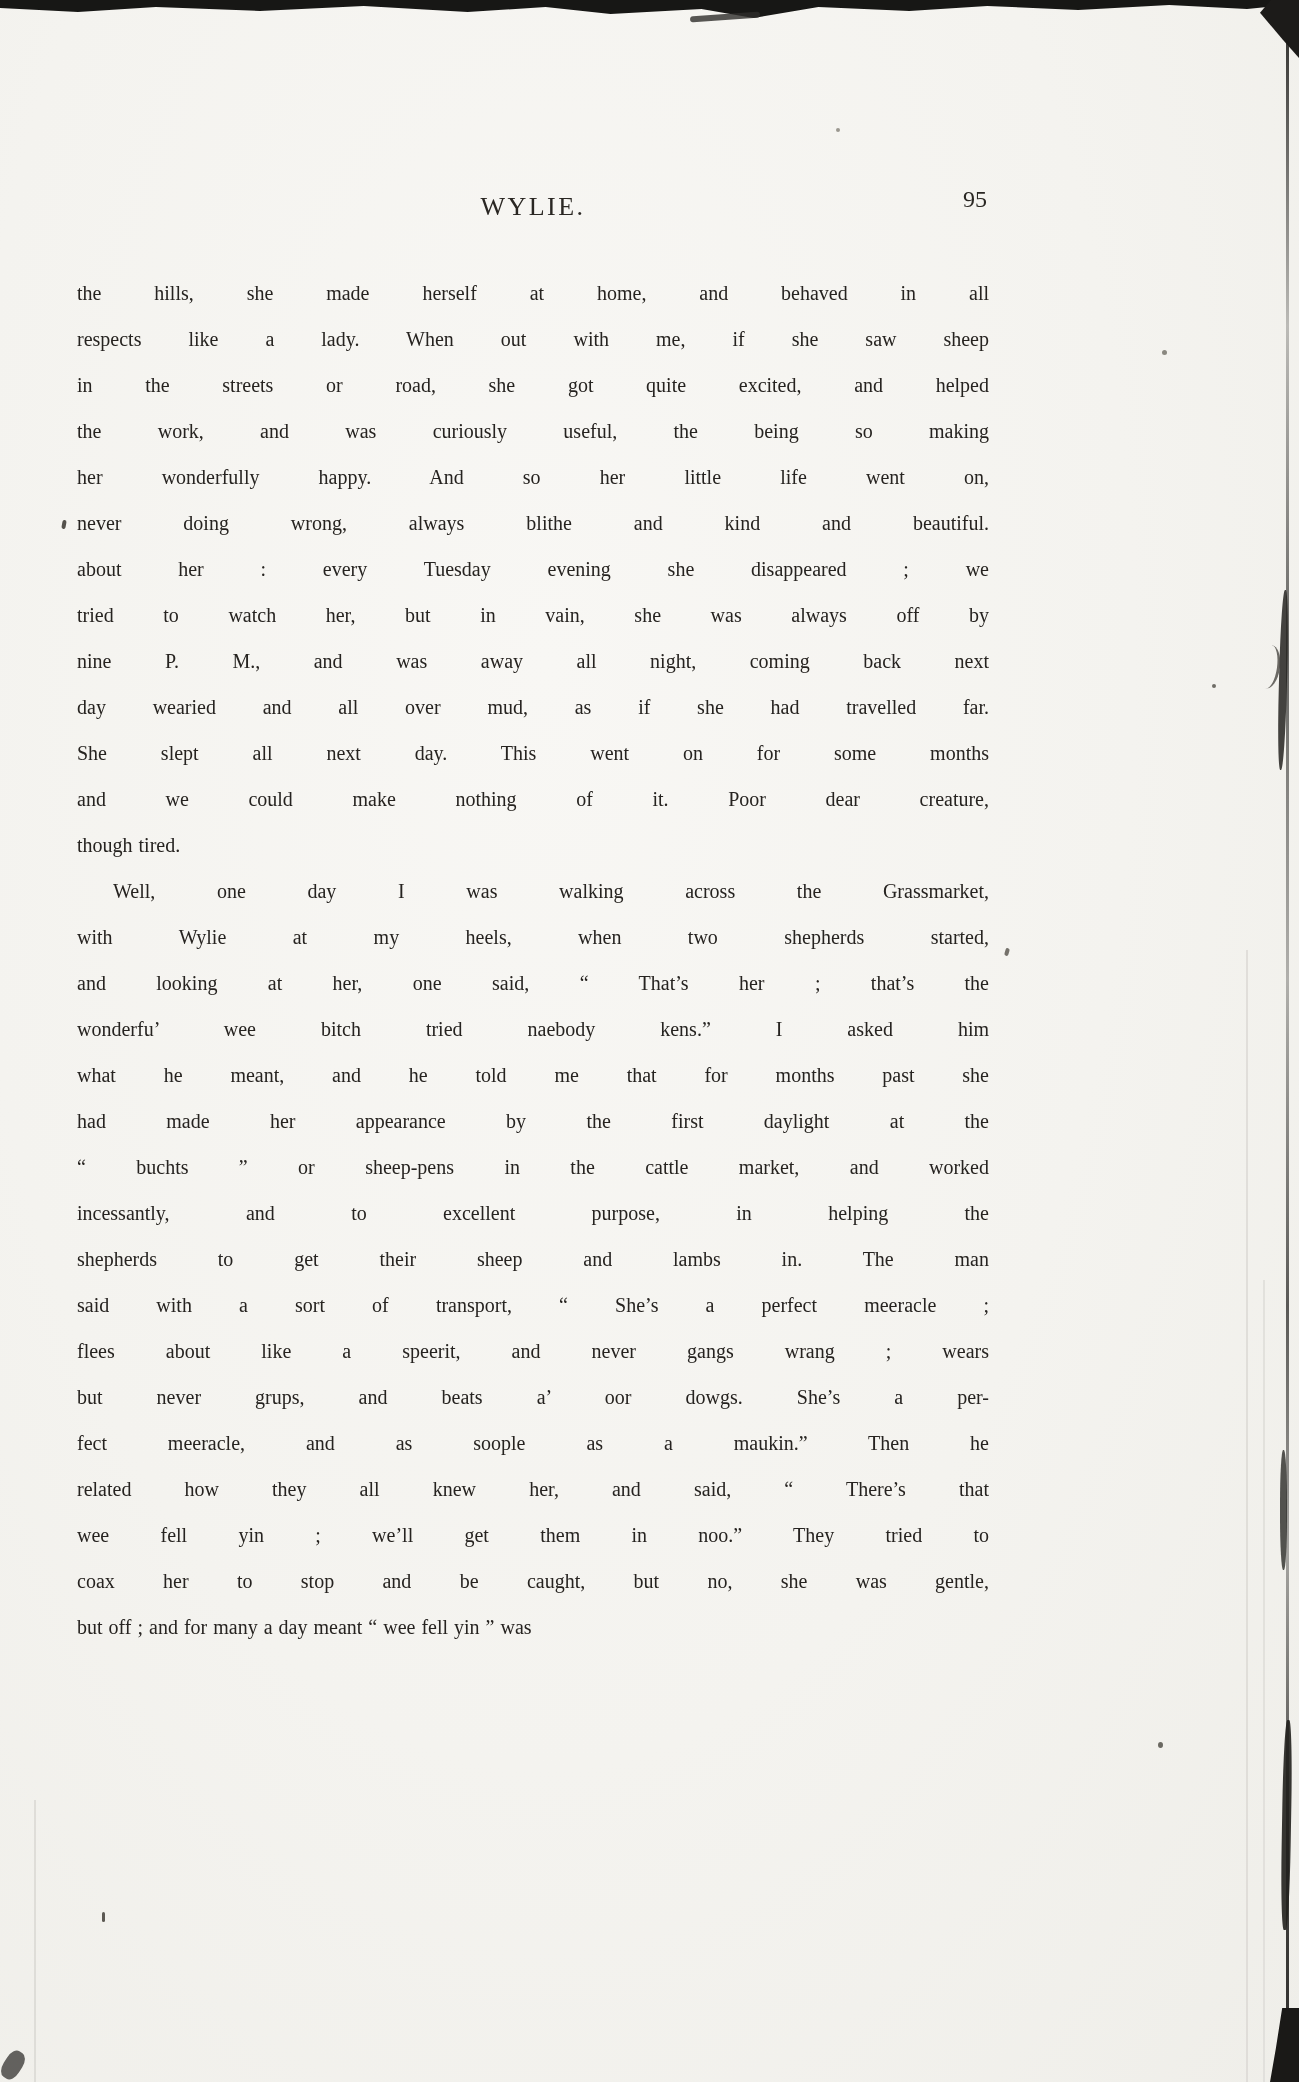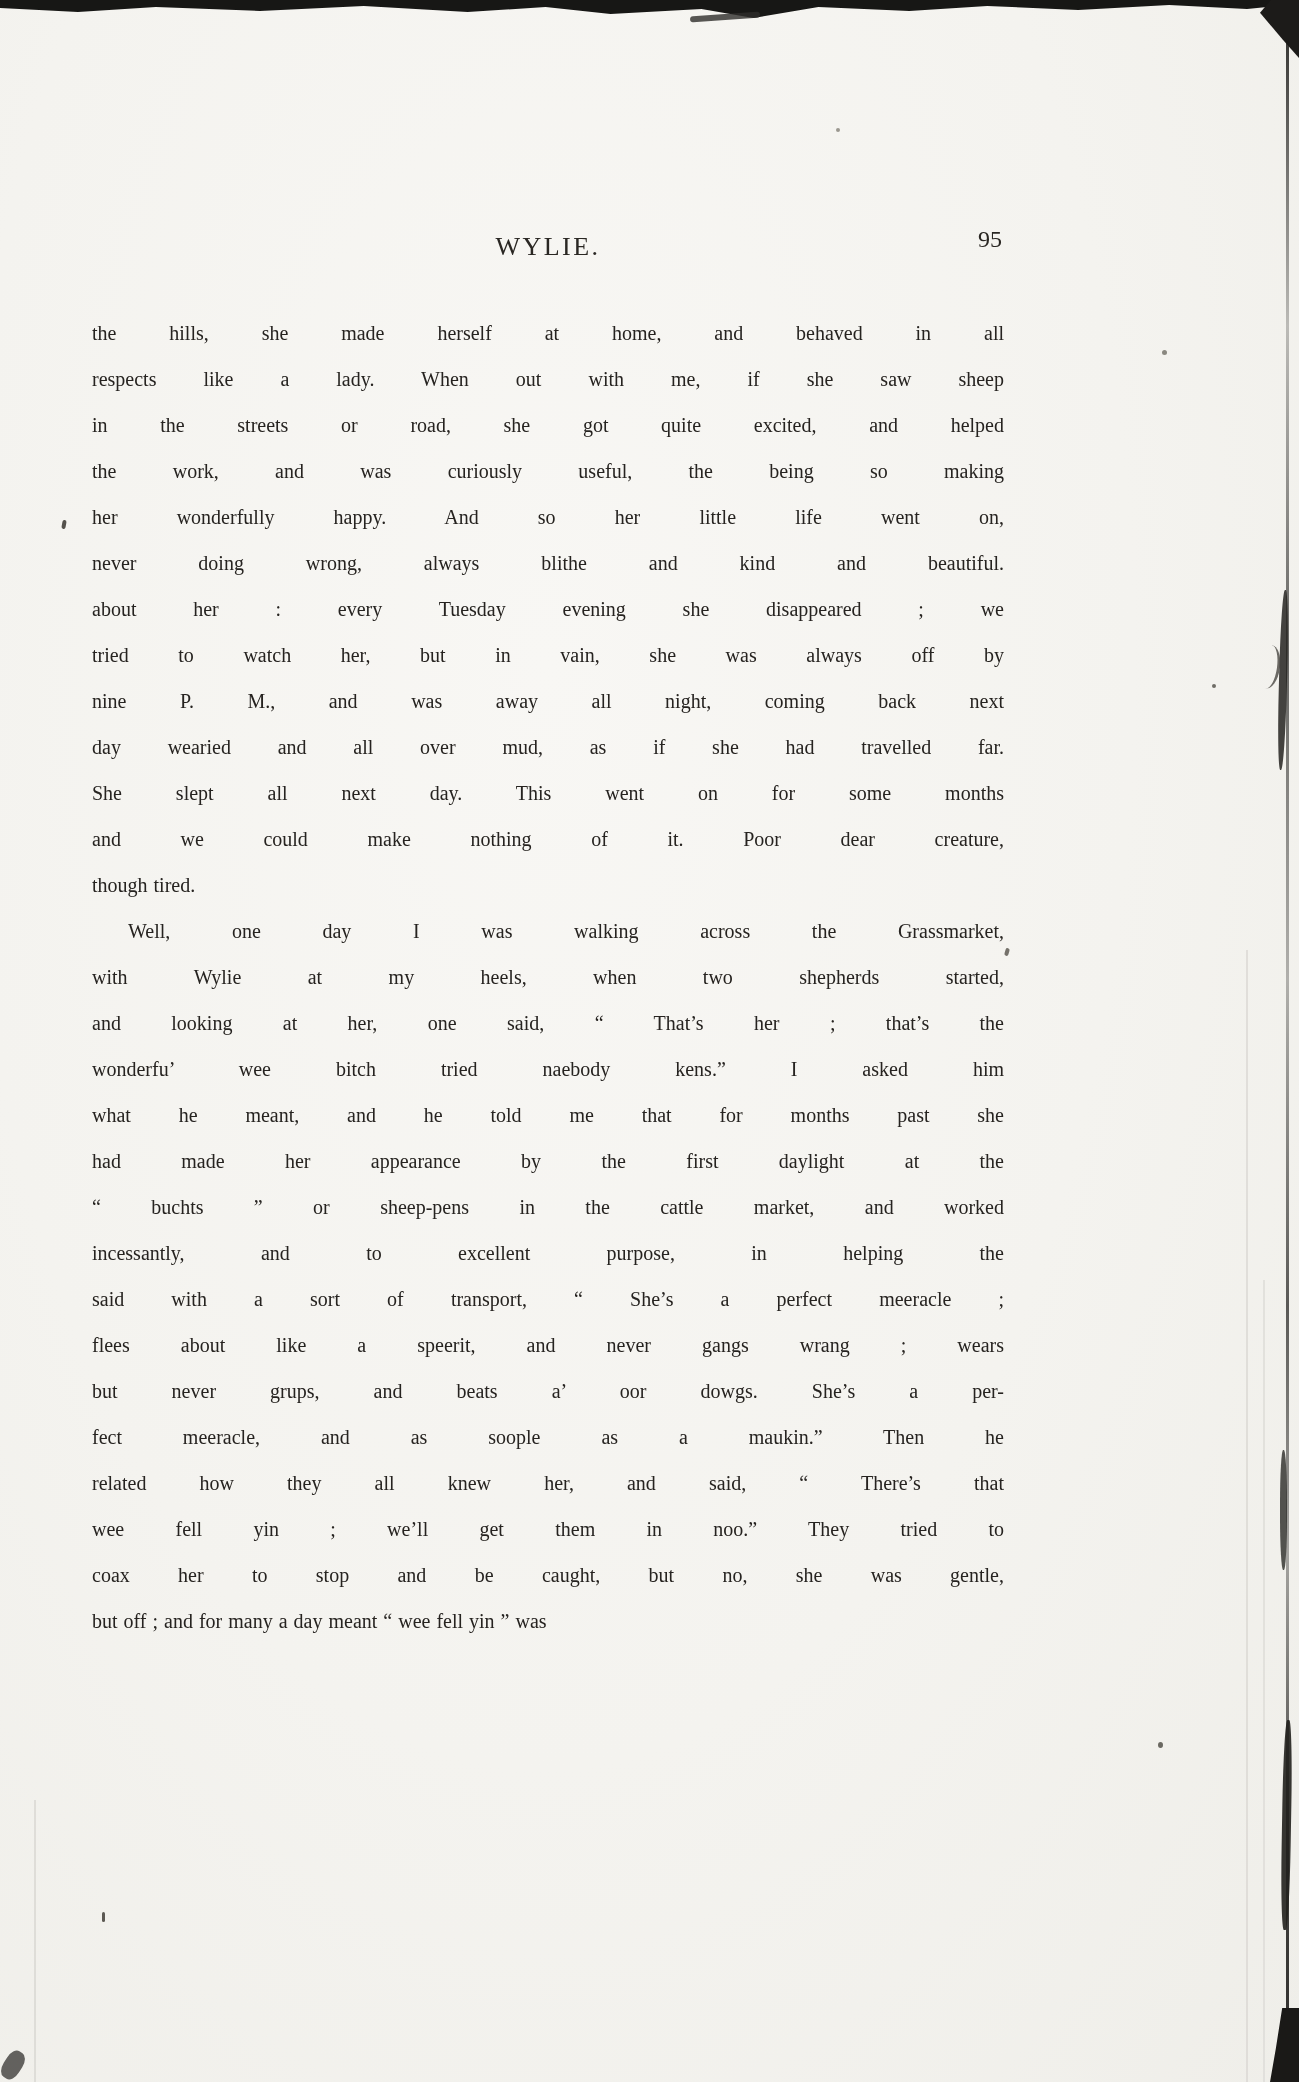--- a/index.html
+++ b/index.html
@@ -36,21 +36,21 @@
   .bl-corner { left: 4px; top: 2050px; width: 18px; height: 30px; background: #33322f; border-radius: 40%; transform: rotate(32deg); opacity: .75; }
   .speck { border-radius: 50%; }
   .s1 { left: 1162px; top: 350px; width: 5px; height: 5px; background: #8a8880; }
   .s2 { left: 1212px; top: 684px; width: 4px; height: 4px; background: #6f6d66; }
   .s3 { left: 62px;  top: 520px; width: 4px; height: 9px; background: #55524c; border-radius: 2px; transform: rotate(10deg); }
   .s4 { left: 1005px; top: 948px; width: 4px; height: 8px; background: #75726b; border-radius: 2px; transform: rotate(16deg); }
   .s5 { left: 1158px; top: 1742px; width: 5px; height: 6px; background: #6b6962; }
   .s6 { left: 102px; top: 1912px; width: 3px; height: 10px; background: #5c5953; border-radius: 2px; }
   .s7 { left: 836px; top: 128px; width: 4px; height: 4px; background: #9b9890; }
   
-  .content { position: absolute; left: 92px; top: 190px; width: 912px; margin-top: 40px; }
+  .content { position: absolute; left: 77px; top: 190px; width: 912px; }
   .header { position: relative; height: 40px; }
   .header .title {
     position: absolute; left: 50%; transform: translateX(-50%); top: 2px;
     font-size: 26px; letter-spacing: 2.5px; color: #2a2723;
   }
   .header .num { position: absolute; right: 2px; top: -4px; font-size: 24px; color: #2a2723; }
   .textblock { margin-top: 40px; }
   .para { margin: 0; }
   .line {
     font-size: 20px;
@@ -114,20 +114,21 @@
       <div class="para p2">
 
       <div class="line">Well, one day I was walking across the Grassmarket,</div>
           <div class="line">with Wylie at my heels, when two shepherds started,</div>
           <div class="line">and looking at her, one said, “ That’s her ; that’s the</div>
           <div class="line">wonderfu’ wee bitch tried naebody kens.” I asked him</div>
           <div class="line">what he meant, and he told me that for months past she</div>
           <div class="line">had made her appearance by the first daylight at the</div>
           <div class="line">“ buchts ” or sheep-pens in the cattle market, and worked</div>
           <div class="line">incessantly, and to excellent purpose, in helping the</div>
+          <div class="line">shepherds to get their sheep and lambs in. The man</div>
           <div class="line">said with a sort of transport, “ She’s a perfect meeracle ;</div>
           <div class="line">flees about like a speerit, and never gangs wrang ; wears</div>
           <div class="line">but never grups, and beats a’ oor dowgs. She’s a per-</div>
           <div class="line">fect meeracle, and as soople as a maukin.” Then he</div>
           <div class="line">related how they all knew her, and said, “ There’s that</div>
           <div class="line">wee fell yin ; we’ll get them in noo.” They tried to</div>
           <div class="line">coax her to stop and be caught, but no, she was gentle,</div>
           <div class="line last">but off ; and for many a day meant “ wee fell yin ” was</div>
         </div>
     </div>

